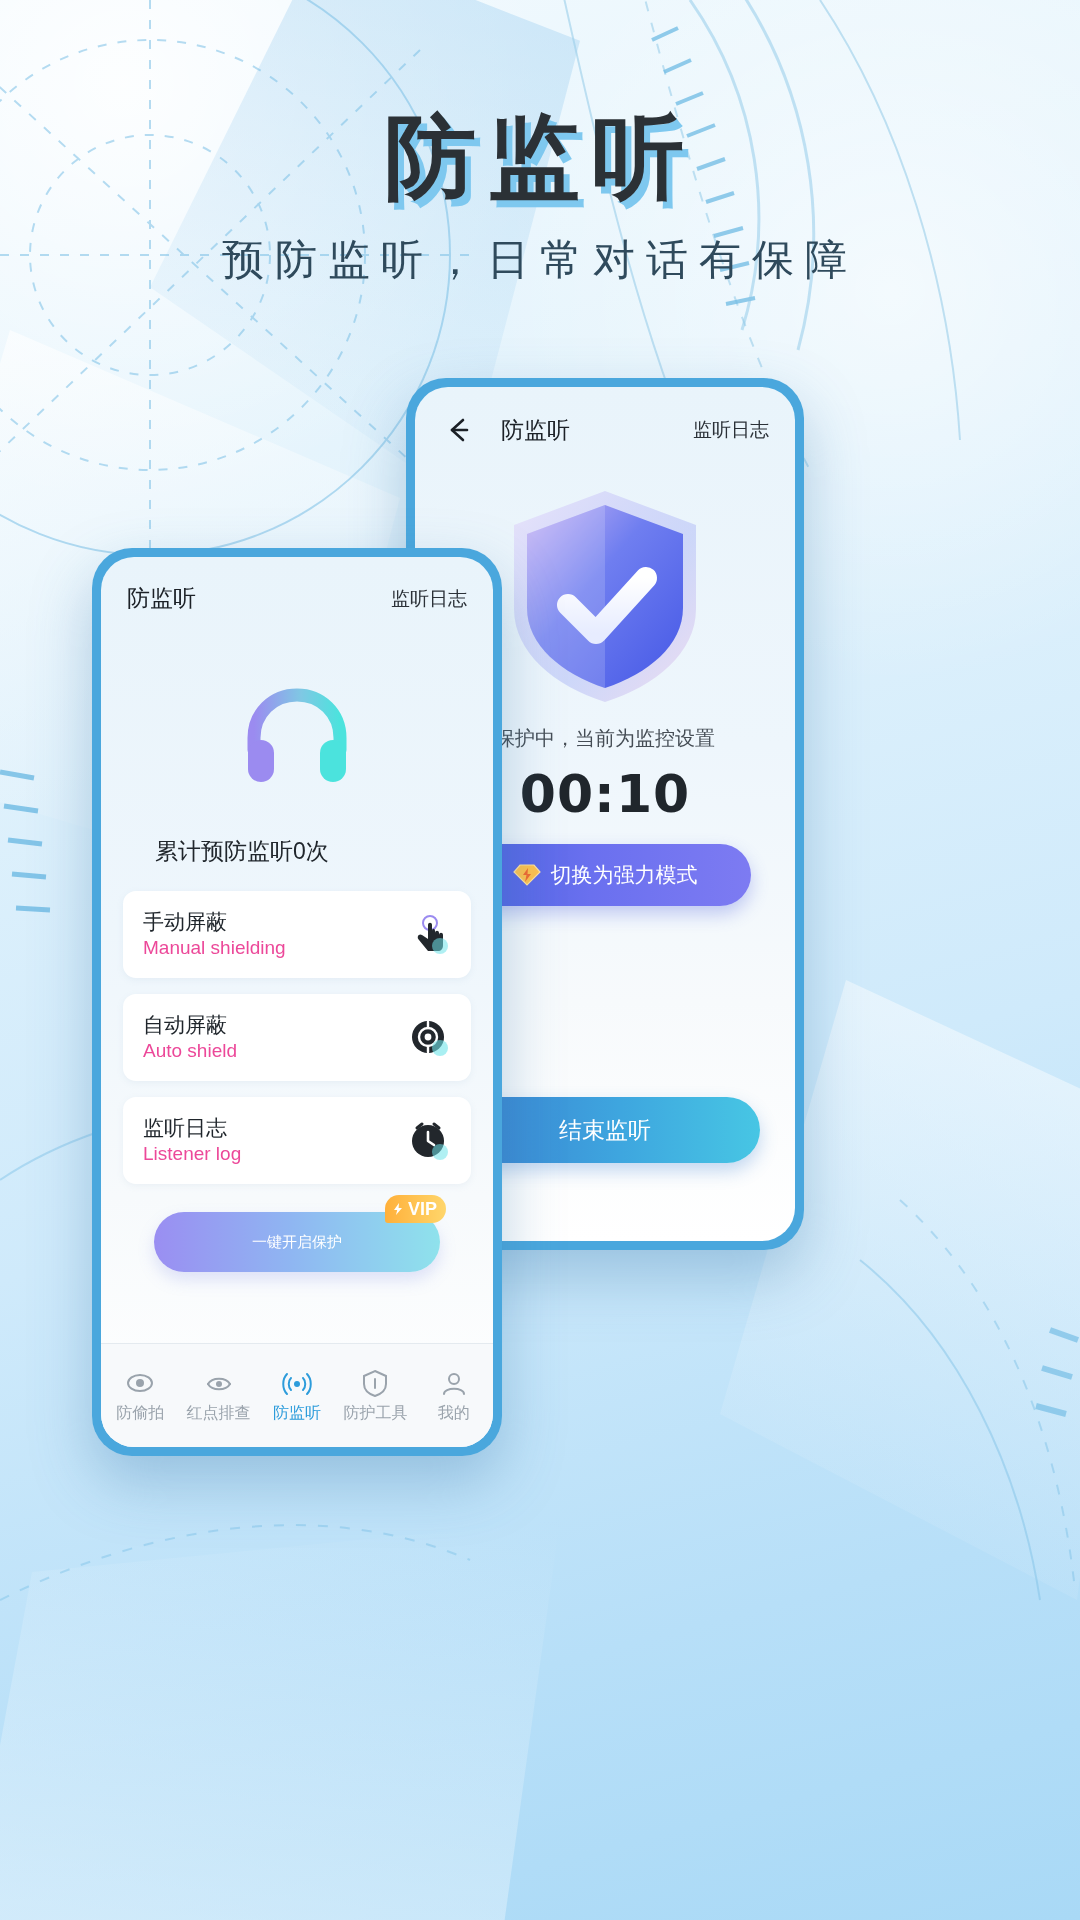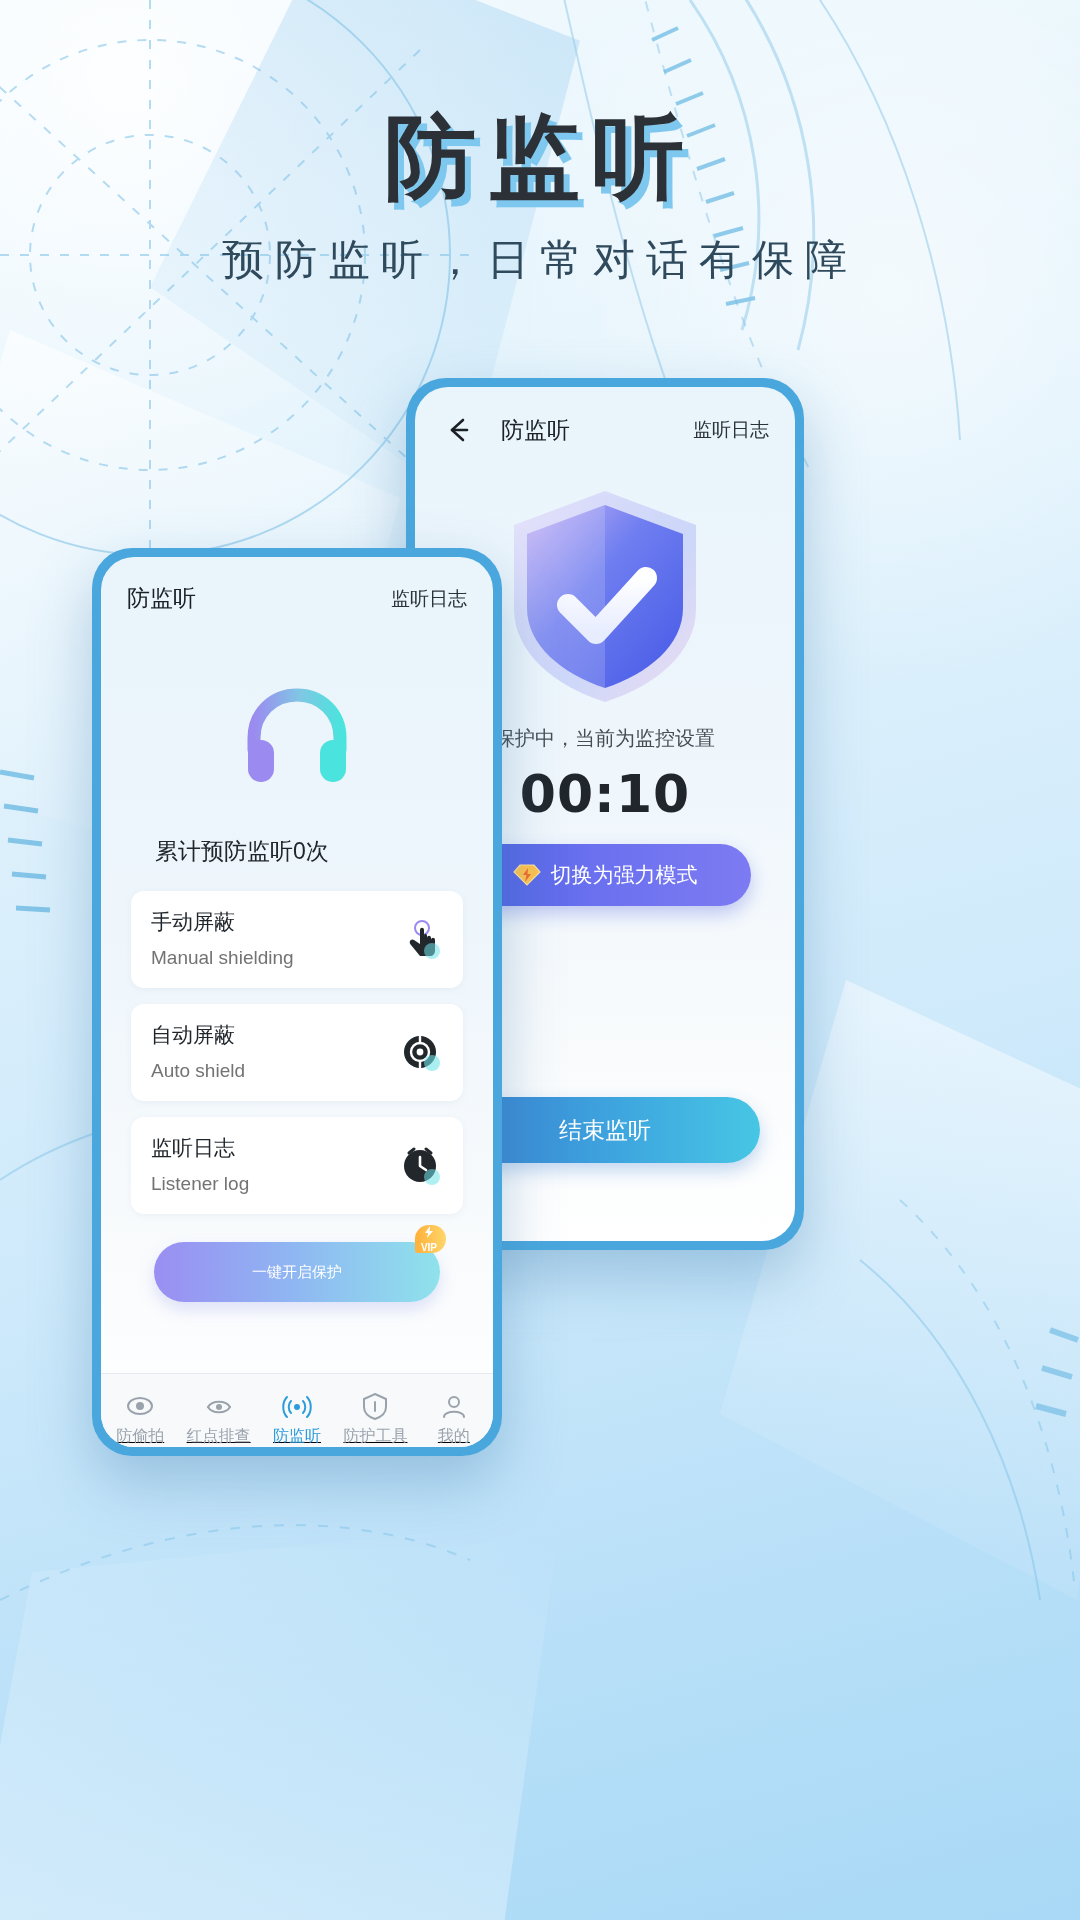--- a/index.html
+++ b/index.html
@@ -82,50 +82,50 @@
     background:linear-gradient(90deg,#3a7fd0 0%,#3ea6df 55%,#47c6e4 100%);
     display:flex; align-items:center; justify-content:center;
     color:#ffffff; font-size:23px; font-weight:500;
     box-shadow:0 8px 18px rgba(58,127,208,.3);
   }
 
   
   .hp-wrap { display:flex; justify-content:center; margin-top:74px; }
   .count-text { font-size:23px; color:#20262c; font-weight:500; margin:52px 0 0 54px; }
 
-  .card-list { margin-top:24px; padding:0 30px; display:flex; flex-direction:column; gap:16px; }
+  .card-list { margin-top:24px; padding:0 22px; display:flex; flex-direction:column; gap:16px; }
   .card {
     background:#ffffff; border-radius:13px; padding:17px 20px 19px 20px;
     position:relative; box-shadow:0 2px 7px rgba(130,160,185,.10);
   }
   .card-cn { font-size:21px; color:#1f252b; }
-  .card-en { font-size:19px; color:#737373; margin-top:11px; }
+  .card-en { font-size:19px; color:#ec4899; margin-top:1px; }
   .card-ico { position:absolute; right:20px; top:50%; transform:translateY(-50%);
               width:44px; height:44px; }
 
   .cta-wrap { position:relative; margin:28px auto 0; width:286px; }
   .cta-btn {
     width:100%; height:60px; border-radius:30px;
     background:linear-gradient(90deg,#9a8ef2 0%,#8fb6f2 48%,#8fe2ec 100%);
     display:flex; align-items:center; justify-content:center;
     color:#ffffff; font-size:15px; font-weight:500;
     box-shadow:0 8px 16px rgba(140,150,230,.26);
   }
   .vip-tag {
     position:absolute; right:-6px; top:-17px; height:28px; padding:0 9px 0 6px;
     background:linear-gradient(90deg,#ffb03a,#ffd66b);
     border-radius:14px 14px 14px 3px;
     display:flex; align-items:center; gap:3px;
-    font-size:10px; font-weight:bold; color:#ffffff;flex-direction:column;
+    font-size:18px; font-weight:bold; color:#ffffff;
   }
 
   .tabbar {
-    position:absolute; left:0; right:0; bottom:0; height:74px;
+    position:absolute; left:0; right:0; bottom:0; height:104px;
     background:#f7f9fb; border-top:1px solid #e4eaef;
-    display:flex; align-items:flex-end;text-decoration:underline;
+    display:flex; align-items:center;
   }
   .tab { flex:1; display:flex; flex-direction:column; align-items:center; gap:5px; }
   .tab-ico { width:30px; height:30px; }
   .tab-label { font-size:16px; color:#9aa3ac; }
   .tab.active .tab-label { color:#2d9cdb; }
 </style>
 </head>
 <body>
 
 <div class="bg">

